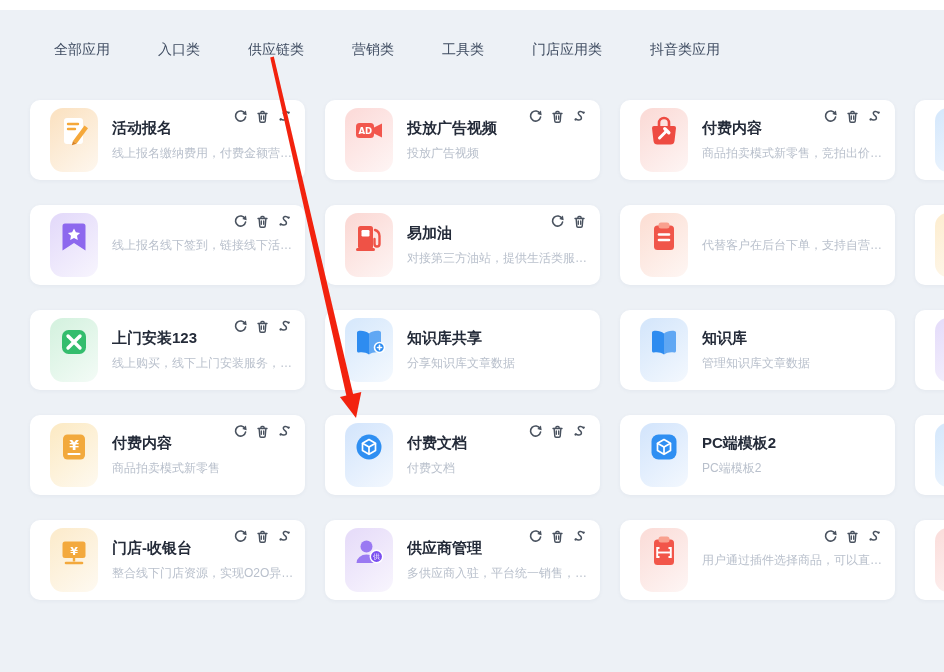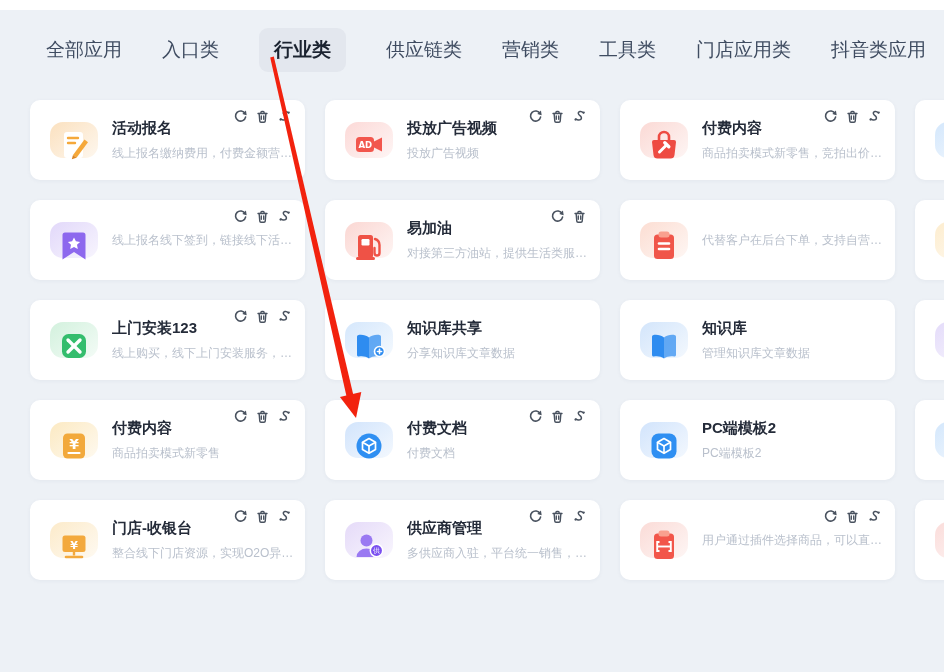--- a/index.html
+++ b/index.html
@@ -4,54 +4,53 @@
 <style>
   html,body{margin:0;padding:0;}
   body{
     width:944px;height:672px;overflow:hidden;position:relative;
     background:#edf1f6;
     font-family:"Liberation Sans","DejaVu Sans",sans-serif;
     -webkit-font-smoothing:antialiased;
   }
   .topbar{height:10px;background:#ffffff;}
   .nav{display:flex;align-items:center;gap:40px;padding:20px 10px 0 46px;height:40px;}
-  .tab{font-size:19px;color:#3f4c61;white-space:nowrap;cursor:pointer;padding:9px 0;}
+  .tab{font-size:14px;color:#3f4c61;white-space:nowrap;cursor:pointer;padding:9px 0;margin-left:8px;}
   .tab.active{background:#e3e7ee;border-radius:9px;padding:9px 15px;font-weight:bold;color:#1b2330;}
   .grid{
     margin:30px 0 4px 30px;
     display:grid;
     grid-template-columns:repeat(4,275px);
     grid-auto-rows:80px;
-    column-gap:20px;row-gap:25px;gap:20px;
+    column-gap:20px;row-gap:25px;
   }
   .card{
     position:relative;background:#ffffff;border-radius:10px;
     box-shadow:0 1px 4px rgba(30,50,90,0.05);
     display:flex;align-items:center;padding-left:20px;box-sizing:border-box;
     cursor:pointer;
   }
-  .tile{width:48px;height:36px;border-radius:13px;flex:none;position:relative;}
+  .tile{width:48px;height:64px;border-radius:13px;flex:none;position:relative;}
   .tile svg{position:absolute;left:0;top:0;width:48px;height:48px;}
   .texts{margin-left:14px;overflow:hidden;padding-right:10px;min-width:0;}
   .title{font-size:15px;font-weight:bold;color:#242b39;margin-bottom:7px;white-space:nowrap;overflow:hidden;text-overflow:ellipsis;}
   .desc{font-size:12px;color:#b9c0cc;white-space:nowrap;overflow:hidden;text-overflow:ellipsis;}
   .actions{position:absolute;top:9px;right:13px;display:flex;gap:7px;align-items:center;}
   .action{width:15px;height:15px;display:block;cursor:pointer;}
   .action svg{width:15px;height:15px;display:block;}
   .arrow-overlay{position:absolute;left:0;top:0;width:944px;height:672px;pointer-events:none;z-index:50;}
 </style>
 </head>
 <body>
 
 <div class="topbar"></div>
 
 <div class="nav">
     <div class="tab">全部应用</div>
     <div class="tab">入口类</div>
-    <div class="tab active">行业类</div>
     <div class="tab">供应链类</div>
     <div class="tab">营销类</div>
     <div class="tab">工具类</div>
     <div class="tab">门店应用类</div>
     <div class="tab">抖音类应用</div>
   </div>
 
 <div class="grid">
     <div class="card">
       <div class="tile" style="background: linear-gradient(140deg, rgb(251, 227, 196) 10%, rgb(255, 255, 255) 135%);">

